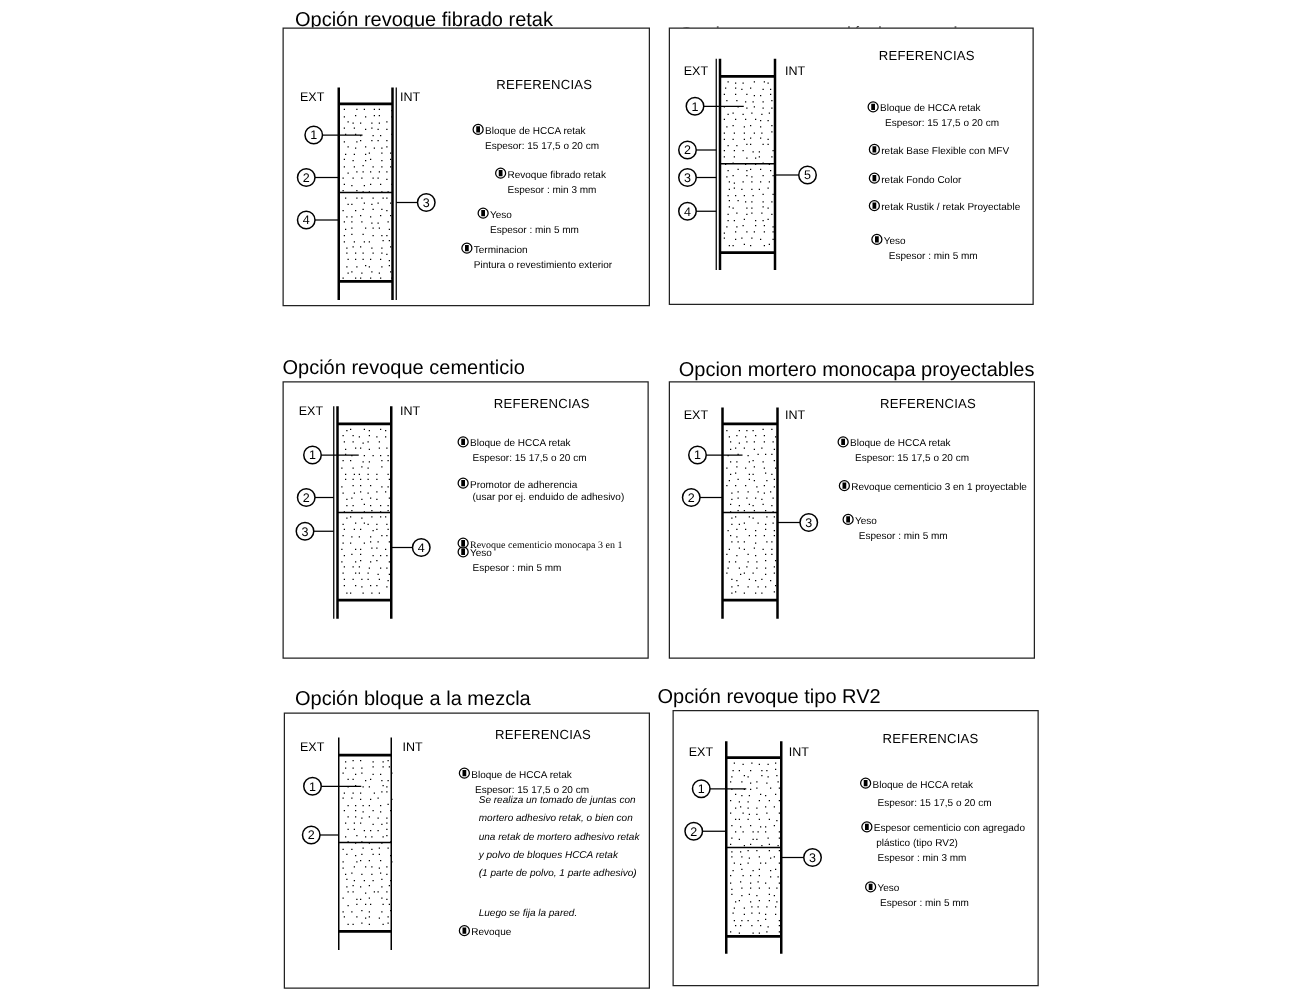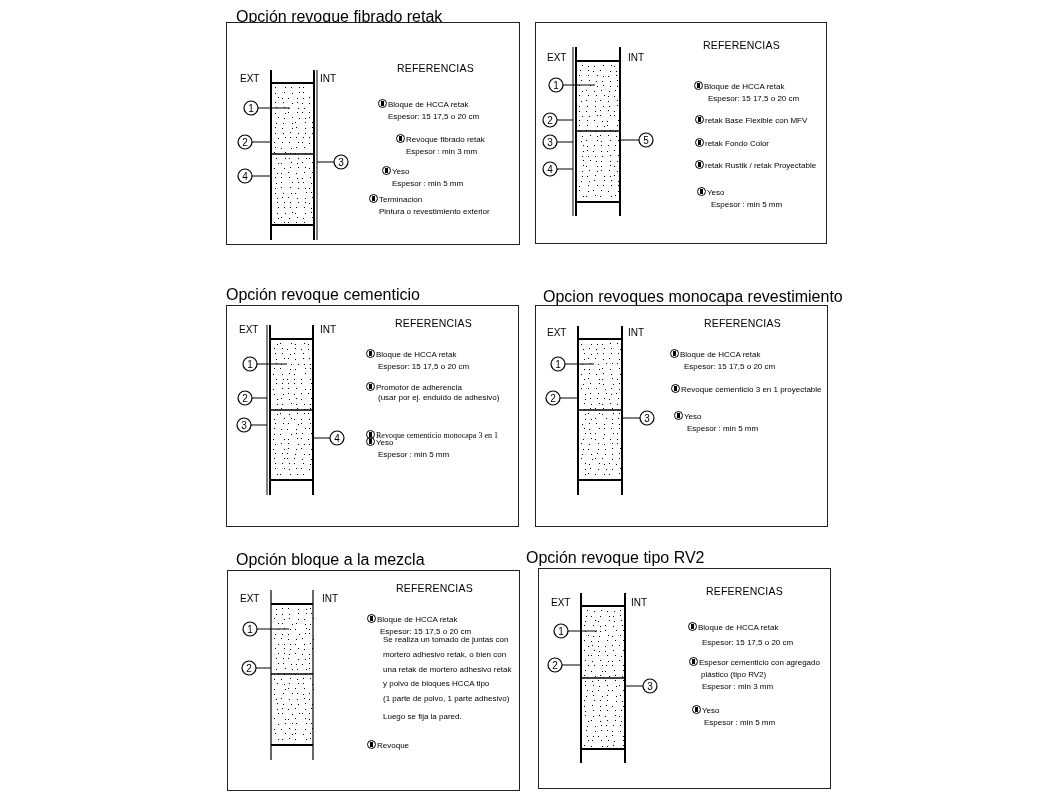--- a/index.html
+++ b/index.html
@@ -8,21 +8,21 @@
   .panel-title { position:absolute; font-size:16px; white-space:nowrap; }
   .panel-box { position:absolute; border:1.3px solid #222; box-sizing:border-box; background:#fff; }
   svg.wall { position:absolute; left:0; top:0; overflow:visible; }
   .lbl { position:absolute; font-size:10px; }
   .refs-title { position:absolute; font-size:10.5px; letter-spacing:0.2px; }
   .ref { position:absolute; font-size:8px; line-height:12px; white-space:nowrap;margin-top:12px; }
   .ref .bullet { display:inline-block; width:9px; height:9px; border:1.2px solid #000; border-radius:50%;
                  box-sizing:border-box; position:relative; vertical-align:-1px; margin-right:1px; }
   .ref .bullet::after { content:""; position:absolute; left:2px; top:1.3px; width:3px; height:4.5px; background:#000; }
   .ref .sub { display:block; padding-left:10px; }
-  .note { position:absolute; font-size:8px; line-height:14.8px; white-space:nowrap; }
+  .note { position:absolute; font-size:8px; line-height:14.8px; white-space:nowrap;font-style:italic; }
 </style>
 </head>
 <body>
 
 <div>
   <div class="panel-title" style="left:236px;top:8px;">Opción revoque fibrado retak</div>
   <div class="panel-box" style="left:226px;top:22px;width:294px;height:223px;"></div>
   <div class="lbl" style="left:240px;top:73px;">EXT</div>
   <div class="lbl" style="left:320px;top:73px;">INT</div>
   <svg class="wall" width="1053" height="796">
@@ -638,21 +638,21 @@
       </g>
     </svg>
   <div class="refs-title" style="left:395px;top:317px;">REFERENCIAS</div>
   <div class="ref" style="left:366px;top:337px;"><span class="bullet"></span><span>Bloque de HCCA retak</span><span class="sub" style="padding-left:12px">Espesor:  15  17,5  o  20 cm</span></div>
   <div class="ref" style="left:366px;top:370px;"><span class="bullet"></span><span>Promotor de adherencia</span><span class="sub" style="padding-left:12px;margin-top:-2px">(usar por ej. enduido de adhesivo)</span></div>
   <div class="ref" style="left:366px;top:418px;font-family:Liberation Serif, serif;"><span class="bullet"></span><span>Revoque cementicio monocapa 3 en 1</span></div>
   <div class="ref" style="left:366px;top:425px;"><span class="bullet"></span><span>Yeso</span><span class="sub" style="padding-left:12px">Espesor : min 5 mm</span></div>
 </div>
 
 <div>
-  <div class="panel-title" style="left:543px;top:288px;">Opcion revoques monocapa revestimiento</div>
+  <div class="panel-title" style="left:543px;top:288px;">Opcion mortero monocapa proyectables</div>
   <div class="panel-box" style="left:535px;top:305px;width:293px;height:222px;"></div>
   <div class="lbl" style="left:547px;top:327px;">EXT</div>
   <div class="lbl" style="left:628px;top:327px;">INT</div>
   <svg class="wall" width="1053" height="796">
       <g>
         <rect x="581" y="344" width="1" height="1" fill="#000"></rect>
         <rect x="591" y="344" width="1" height="1" fill="#000"></rect>
         <rect x="597" y="344" width="1" height="1" fill="#000"></rect>
         <rect x="602" y="344" width="1" height="1" fill="#000"></rect>
         <rect x="610" y="343" width="1" height="1" fill="#000"></rect>
@@ -1026,23 +1026,23 @@
         <circle cx="249" cy="668" r="7" fill="#fff" stroke="#000" stroke-width="1.2"></circle>
         <text x="249" y="671.5" text-anchor="middle" font-size="10" font-family="Liberation Sans, sans-serif">2</text>
       </g>
     </svg>
   <div class="refs-title" style="left:396px;top:582px;">REFERENCIAS</div>
   <div class="ref" style="left:367px;top:602px;"><span class="bullet"></span><span>Bloque de HCCA retak</span><span class="sub" style="padding-left:13px">Espesor: 15  17,5  o  20 cm</span></div>
   <div class="note" style="left:383px;top:633px;">
     <div>Se realiza un tomado de juntas con</div>
     <div>mortero adhesivo retak, o bien con</div>
     <div>una retak de mortero adhesivo retak</div>
-    <div>y polvo de bloques HCCA tipo</div>
+    <div>y polvo de bloques HCCA retak</div>
     <div>(1 parte de polvo, 1 parte adhesivo)</div>
-    <div style="margin-top:3px">Luego se fija la pared.</div>
+    <div style="margin-top:17px">Luego se fija la pared.</div>
   </div>
   <div class="ref" style="left:367px;top:728px;"><span class="bullet"></span><span>Revoque</span></div>
 </div>
 
 <div>
   <div class="panel-title" style="left:526px;top:549px;">Opción revoque tipo RV2</div>
   <div class="panel-box" style="left:538px;top:568px;width:293px;height:221px;"></div>
   <div class="lbl" style="left:551px;top:597px;">EXT</div>
   <div class="lbl" style="left:631px;top:597px;">INT</div>
   <svg class="wall" width="1053" height="796">

